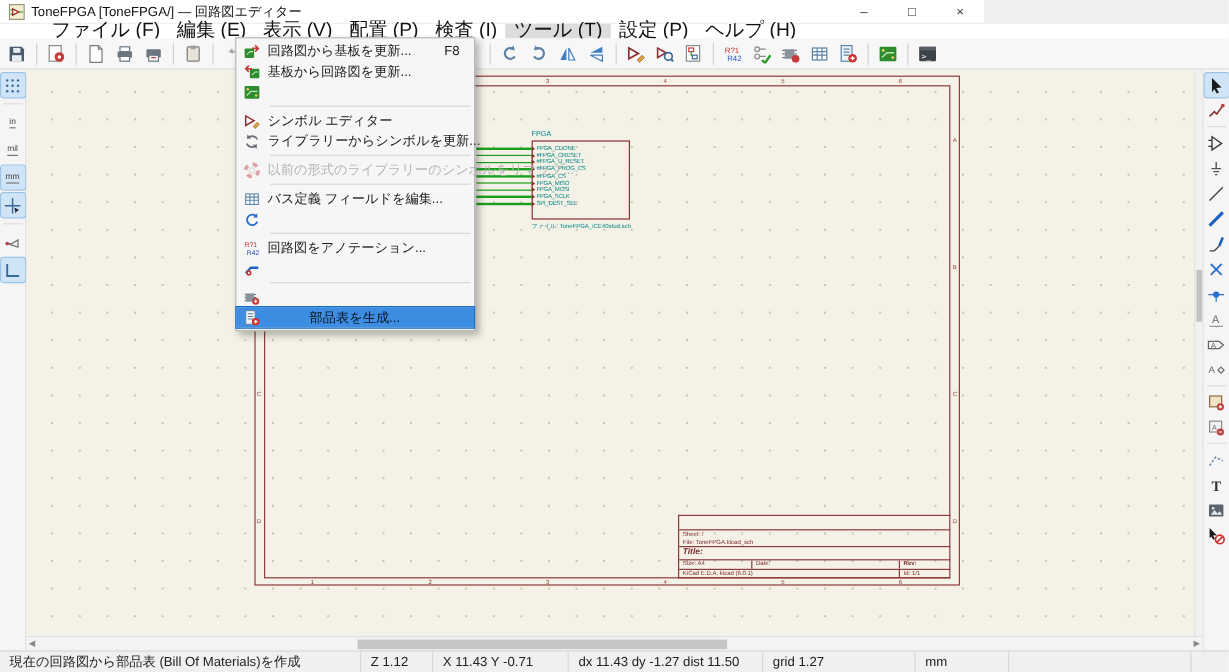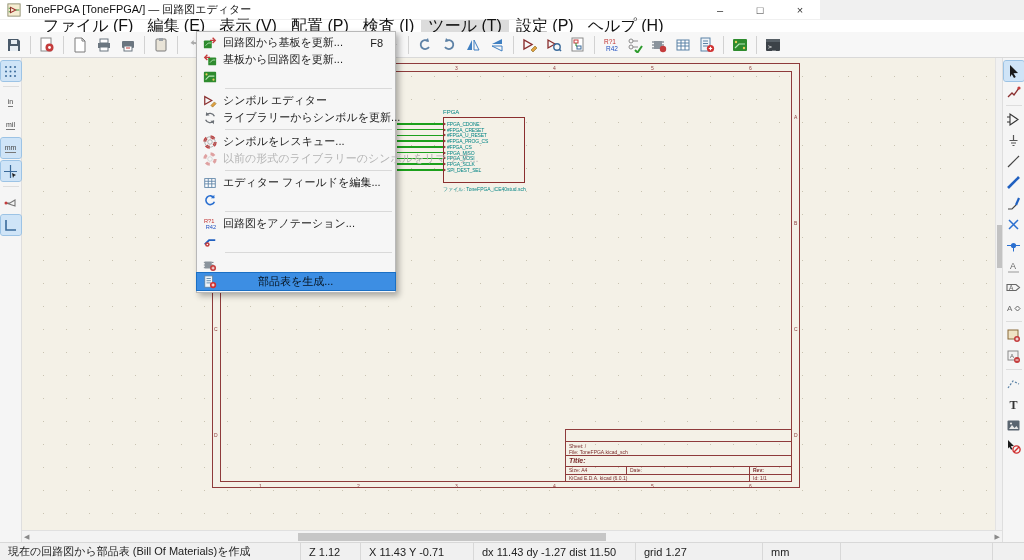--- a/index.html
+++ b/index.html
@@ -649,52 +649,41 @@
             <path d="M3 10a5.5 5.5 0 0 0 9.5 1" fill="none" stroke="#6a6f75" stroke-width="1.6"></path>
             <path d="M12.5 15v-4h-4z" fill="#6a6f75"></path>
           </svg>
         </span>
       <span class="mi-label">ライブラリーからシンボルを更新...</span>
       <span class="mi-short"></span>
     </div>
     <div class="msep">
         <i></i>
       </div>
-    <div class="mi">
-      <span class="mi-ic">
-          <svg viewBox="0 0 16 16">
-            <circle cx="8" cy="8" r="6" fill="none" stroke="#c43c3c" stroke-width="3.4" stroke-dasharray="4.7 4.7"></circle>
-            <circle cx="8" cy="8" r="6" fill="none" stroke="#9a9a9a" stroke-width="0.8"></circle>
-            <circle cx="8" cy="8" r="2.6" fill="none" stroke="#9a9a9a" stroke-width="0.8"></circle>
-          </svg>
-        </span>
-      <span class="mi-label">シンボルをレスキュー...</span>
-      <span class="mi-short"></span>
-    </div>
     <div class="mi disabled">
       <span class="mi-ic">
           <svg viewBox="0 0 16 16">
             <circle cx="8" cy="8" r="6" fill="none" stroke="#c43c3c" stroke-width="3.4" stroke-dasharray="4.7 4.7"></circle>
             <circle cx="8" cy="8" r="2.6" fill="none" stroke="#9a9a9a" stroke-width="0.8"></circle>
           </svg>
         </span>
       <span class="mi-label">以前の形式のライブラリーのシンボルをリマップ...</span>
       <span class="mi-short"></span>
     </div>
     <div class="msep">
         <i></i>
       </div>
     <div class="mi">
       <span class="mi-ic">
           <svg viewBox="0 0 16 16">
             <rect x="2" y="3" width="12" height="10" fill="#fff" stroke="#5b82a6"></rect>
             <path d="M2 6h12M2 9h12M6 3v10M10 3v10" stroke="#5b82a6"></path>
           </svg>
         </span>
-      <span class="mi-label">エディター フィールドを編集...</span>
+      <span class="mi-label">バス定義 フィールドを編集...</span>
       <span class="mi-short"></span>
     </div>
     <div class="mi">
       <span class="mi-ic">
           <svg viewBox="0 0 16 16">
             <path d="M12.5 5.5A5 5 0 1 0 13 10" fill="none" stroke="#2a6fd0" stroke-width="1.8"></path>
             <path d="M13 2v4H9z" fill="#2a6fd0"></path>
           </svg>
         </span>
       <span class="mi-short"></span>

